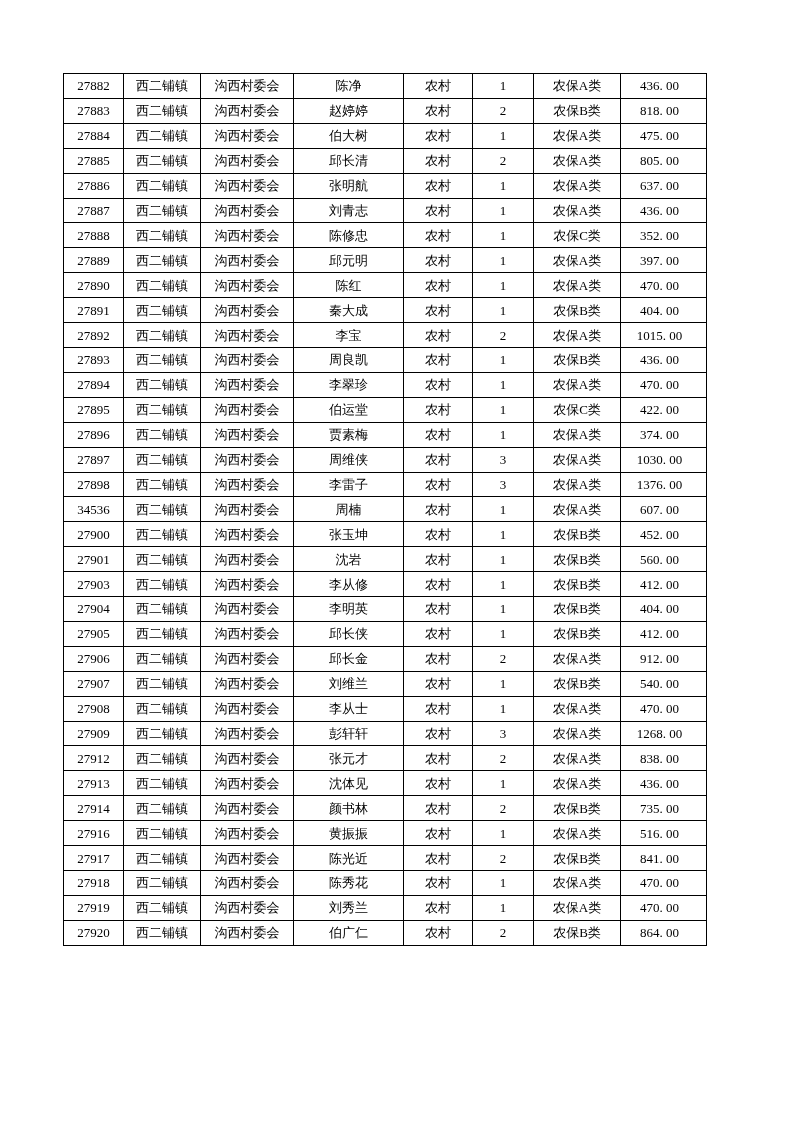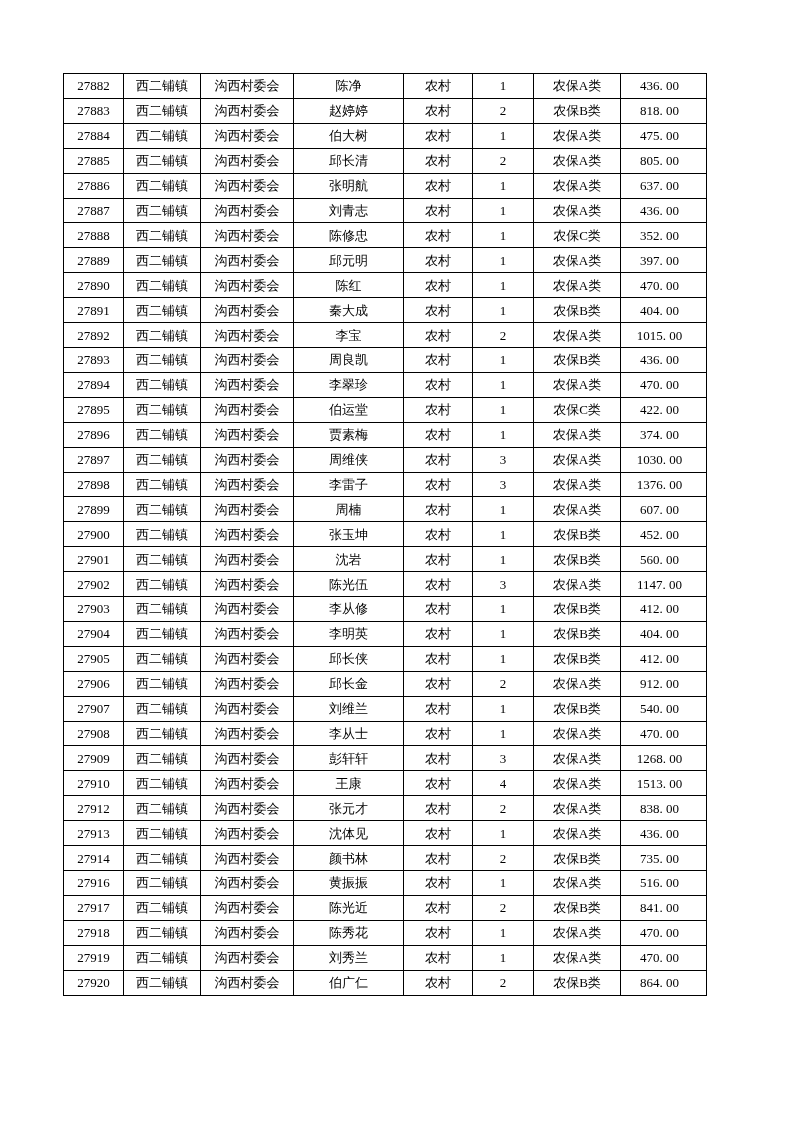--- a/index.html
+++ b/index.html
@@ -238,21 +238,21 @@
           <td>27898</td>
           <td>西二铺镇</td>
           <td>沟西村委会</td>
           <td>李雷子</td>
           <td>农村</td>
           <td>3</td>
           <td>农保A类</td>
           <td class="col-amount">1376. 00</td>
         </tr>
         <tr>
-          <td>27899</td>
+          <td>34536</td>
           <td>西二铺镇</td>
           <td>沟西村委会</td>
           <td>周楠</td>
           <td>农村</td>
           <td>1</td>
           <td>农保A类</td>
           <td class="col-amount">607. 00</td>
         </tr>
         <tr>
           <td>27900</td>
@@ -268,108 +268,88 @@
           <td>27901</td>
           <td>西二铺镇</td>
           <td>沟西村委会</td>
           <td>沈岩</td>
           <td>农村</td>
           <td>1</td>
           <td>农保B类</td>
           <td class="col-amount">560. 00</td>
         </tr>
         <tr>
-          <td>27902</td>
-          <td>西二铺镇</td>
-          <td>沟西村委会</td>
-          <td>陈光伍</td>
+          <td>27903</td>
+          <td>西二铺镇</td>
+          <td>沟西村委会</td>
+          <td>李从修</td>
+          <td>农村</td>
+          <td>1</td>
+          <td>农保B类</td>
+          <td class="col-amount">412. 00</td>
+        </tr>
+        <tr>
+          <td>27904</td>
+          <td>西二铺镇</td>
+          <td>沟西村委会</td>
+          <td>李明英</td>
+          <td>农村</td>
+          <td>1</td>
+          <td>农保B类</td>
+          <td class="col-amount">404. 00</td>
+        </tr>
+        <tr>
+          <td>27905</td>
+          <td>西二铺镇</td>
+          <td>沟西村委会</td>
+          <td>邱长侠</td>
+          <td>农村</td>
+          <td>1</td>
+          <td>农保B类</td>
+          <td class="col-amount">412. 00</td>
+        </tr>
+        <tr>
+          <td>27906</td>
+          <td>西二铺镇</td>
+          <td>沟西村委会</td>
+          <td>邱长金</td>
+          <td>农村</td>
+          <td>2</td>
+          <td>农保A类</td>
+          <td class="col-amount">912. 00</td>
+        </tr>
+        <tr>
+          <td>27907</td>
+          <td>西二铺镇</td>
+          <td>沟西村委会</td>
+          <td>刘维兰</td>
+          <td>农村</td>
+          <td>1</td>
+          <td>农保B类</td>
+          <td class="col-amount">540. 00</td>
+        </tr>
+        <tr>
+          <td>27908</td>
+          <td>西二铺镇</td>
+          <td>沟西村委会</td>
+          <td>李从士</td>
+          <td>农村</td>
+          <td>1</td>
+          <td>农保A类</td>
+          <td class="col-amount">470. 00</td>
+        </tr>
+        <tr>
+          <td>27909</td>
+          <td>西二铺镇</td>
+          <td>沟西村委会</td>
+          <td>彭轩轩</td>
           <td>农村</td>
           <td>3</td>
           <td>农保A类</td>
-          <td class="col-amount">1147. 00</td>
-        </tr>
-        <tr>
-          <td>27903</td>
-          <td>西二铺镇</td>
-          <td>沟西村委会</td>
-          <td>李从修</td>
-          <td>农村</td>
-          <td>1</td>
-          <td>农保B类</td>
-          <td class="col-amount">412. 00</td>
-        </tr>
-        <tr>
-          <td>27904</td>
-          <td>西二铺镇</td>
-          <td>沟西村委会</td>
-          <td>李明英</td>
-          <td>农村</td>
-          <td>1</td>
-          <td>农保B类</td>
-          <td class="col-amount">404. 00</td>
-        </tr>
-        <tr>
-          <td>27905</td>
-          <td>西二铺镇</td>
-          <td>沟西村委会</td>
-          <td>邱长侠</td>
-          <td>农村</td>
-          <td>1</td>
-          <td>农保B类</td>
-          <td class="col-amount">412. 00</td>
-        </tr>
-        <tr>
-          <td>27906</td>
-          <td>西二铺镇</td>
-          <td>沟西村委会</td>
-          <td>邱长金</td>
-          <td>农村</td>
-          <td>2</td>
-          <td>农保A类</td>
-          <td class="col-amount">912. 00</td>
-        </tr>
-        <tr>
-          <td>27907</td>
-          <td>西二铺镇</td>
-          <td>沟西村委会</td>
-          <td>刘维兰</td>
-          <td>农村</td>
-          <td>1</td>
-          <td>农保B类</td>
-          <td class="col-amount">540. 00</td>
-        </tr>
-        <tr>
-          <td>27908</td>
-          <td>西二铺镇</td>
-          <td>沟西村委会</td>
-          <td>李从士</td>
-          <td>农村</td>
-          <td>1</td>
-          <td>农保A类</td>
-          <td class="col-amount">470. 00</td>
-        </tr>
-        <tr>
-          <td>27909</td>
-          <td>西二铺镇</td>
-          <td>沟西村委会</td>
-          <td>彭轩轩</td>
-          <td>农村</td>
-          <td>3</td>
-          <td>农保A类</td>
           <td class="col-amount">1268. 00</td>
-        </tr>
-        <tr>
-          <td>27910</td>
-          <td>西二铺镇</td>
-          <td>沟西村委会</td>
-          <td>王康</td>
-          <td>农村</td>
-          <td>4</td>
-          <td>农保A类</td>
-          <td class="col-amount">1513. 00</td>
         </tr>
         <tr>
           <td>27912</td>
           <td>西二铺镇</td>
           <td>沟西村委会</td>
           <td>张元才</td>
           <td>农村</td>
           <td>2</td>
           <td>农保A类</td>
           <td class="col-amount">838. 00</td>

